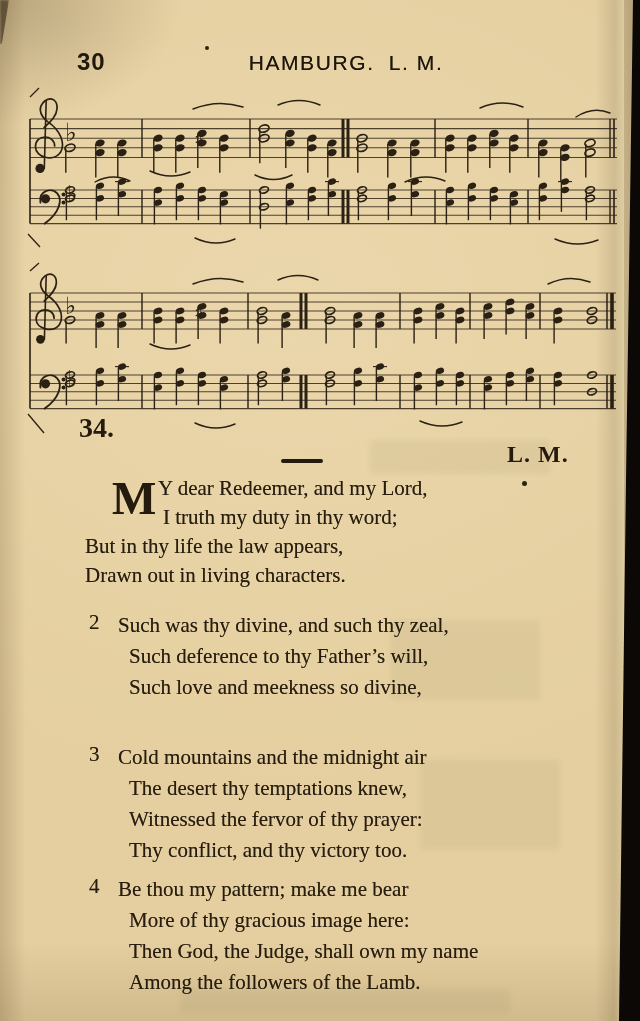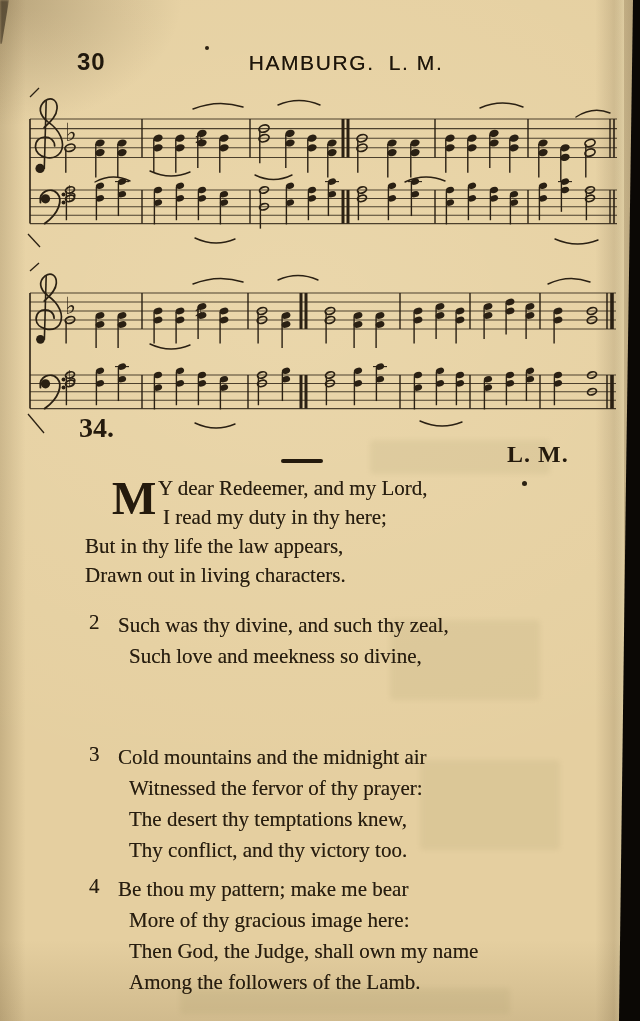--- a/index.html
+++ b/index.html
@@ -415,36 +415,37 @@
       <line x1="28" y1="414" x2="44" y2="433" stroke="#2a2013" stroke-width="1.3"></line>
     </svg>
 
   <div class="hymnhead-num">34.</div>
   <div class="hymnhead-dash"></div>
   <div class="hymnhead-meter">L. M.</div>
 
   <div class="verse v1">
     <span class="dropcap">M</span>
     <div class="vline ind1">Y dear Redeemer, and my Lord,</div>
-    <div class="vline ind2">I read my duty in thy here;</div>
+    <div class="vline ind2">I truth my duty in thy word;</div>
     <div class="vline">But in thy life the law appears,</div>
     <div class="vline">Drawn out in living characters.</div>
   </div>
 
   <div class="verse vn" style="top:610px;">
     <span class="vnum">2</span>
     <div class="vline">Such was thy divine, and such thy zeal,</div>
+    <div class="vline cont">Such deference to thy Father’s will,</div>
     <div class="vline cont">Such love and meekness so divine,</div>
   </div>
 
   <div class="verse vn" style="top:742px;">
     <span class="vnum">3</span>
     <div class="vline">Cold mountains and the midnight air</div>
+    <div class="vline cont">The desert thy temptations knew,</div>
     <div class="vline cont">Witnessed the fervor of thy prayer:</div>
-    <div class="vline cont">The desert thy temptations knew,</div>
     <div class="vline cont">Thy conflict, and thy victory too.</div>
   </div>
 
   <div class="verse vn" style="top:874px;">
     <span class="vnum">4</span>
     <div class="vline">Be thou my pattern; make me bear</div>
     <div class="vline cont">More of thy gracious image here:</div>
     <div class="vline cont">Then God, the Judge, shall own my name</div>
     <div class="vline cont">Among the followers of the Lamb.</div>
   </div>

